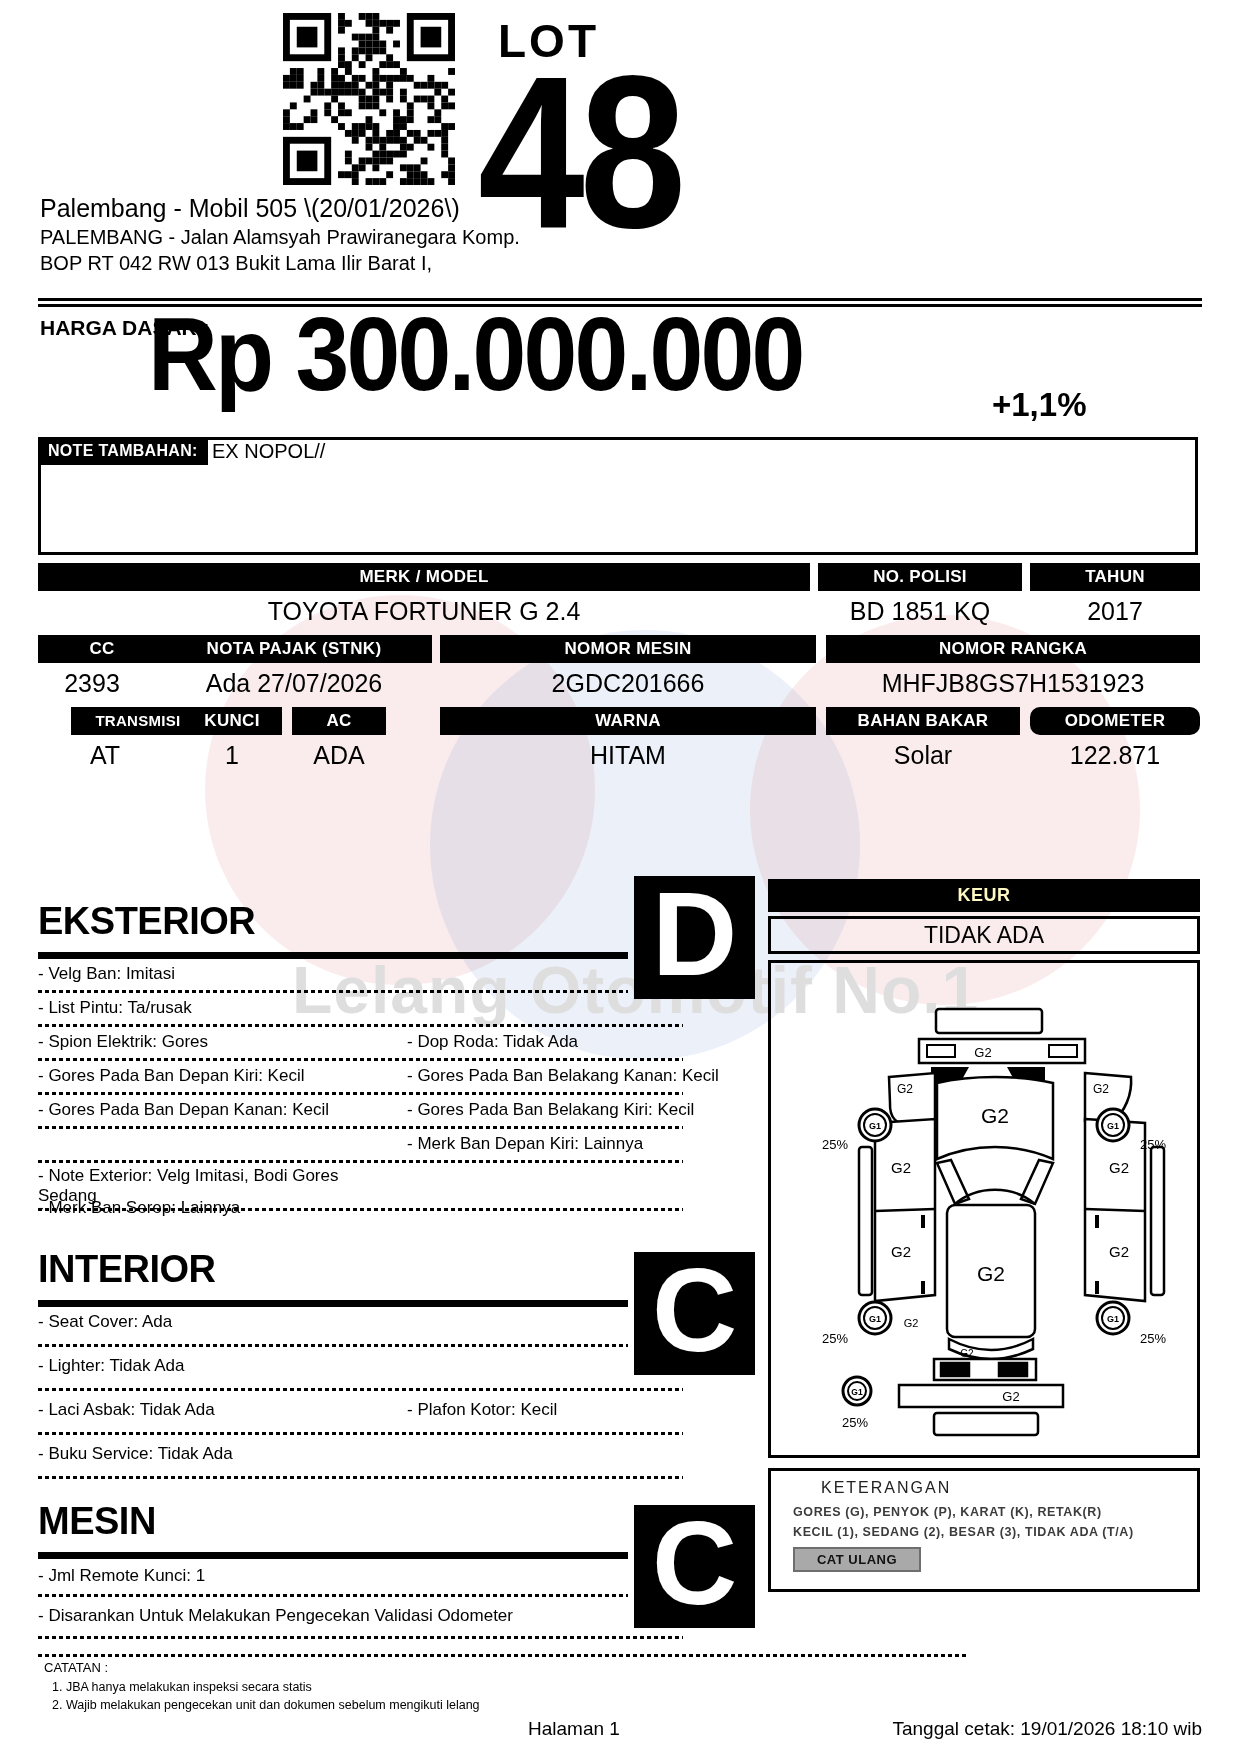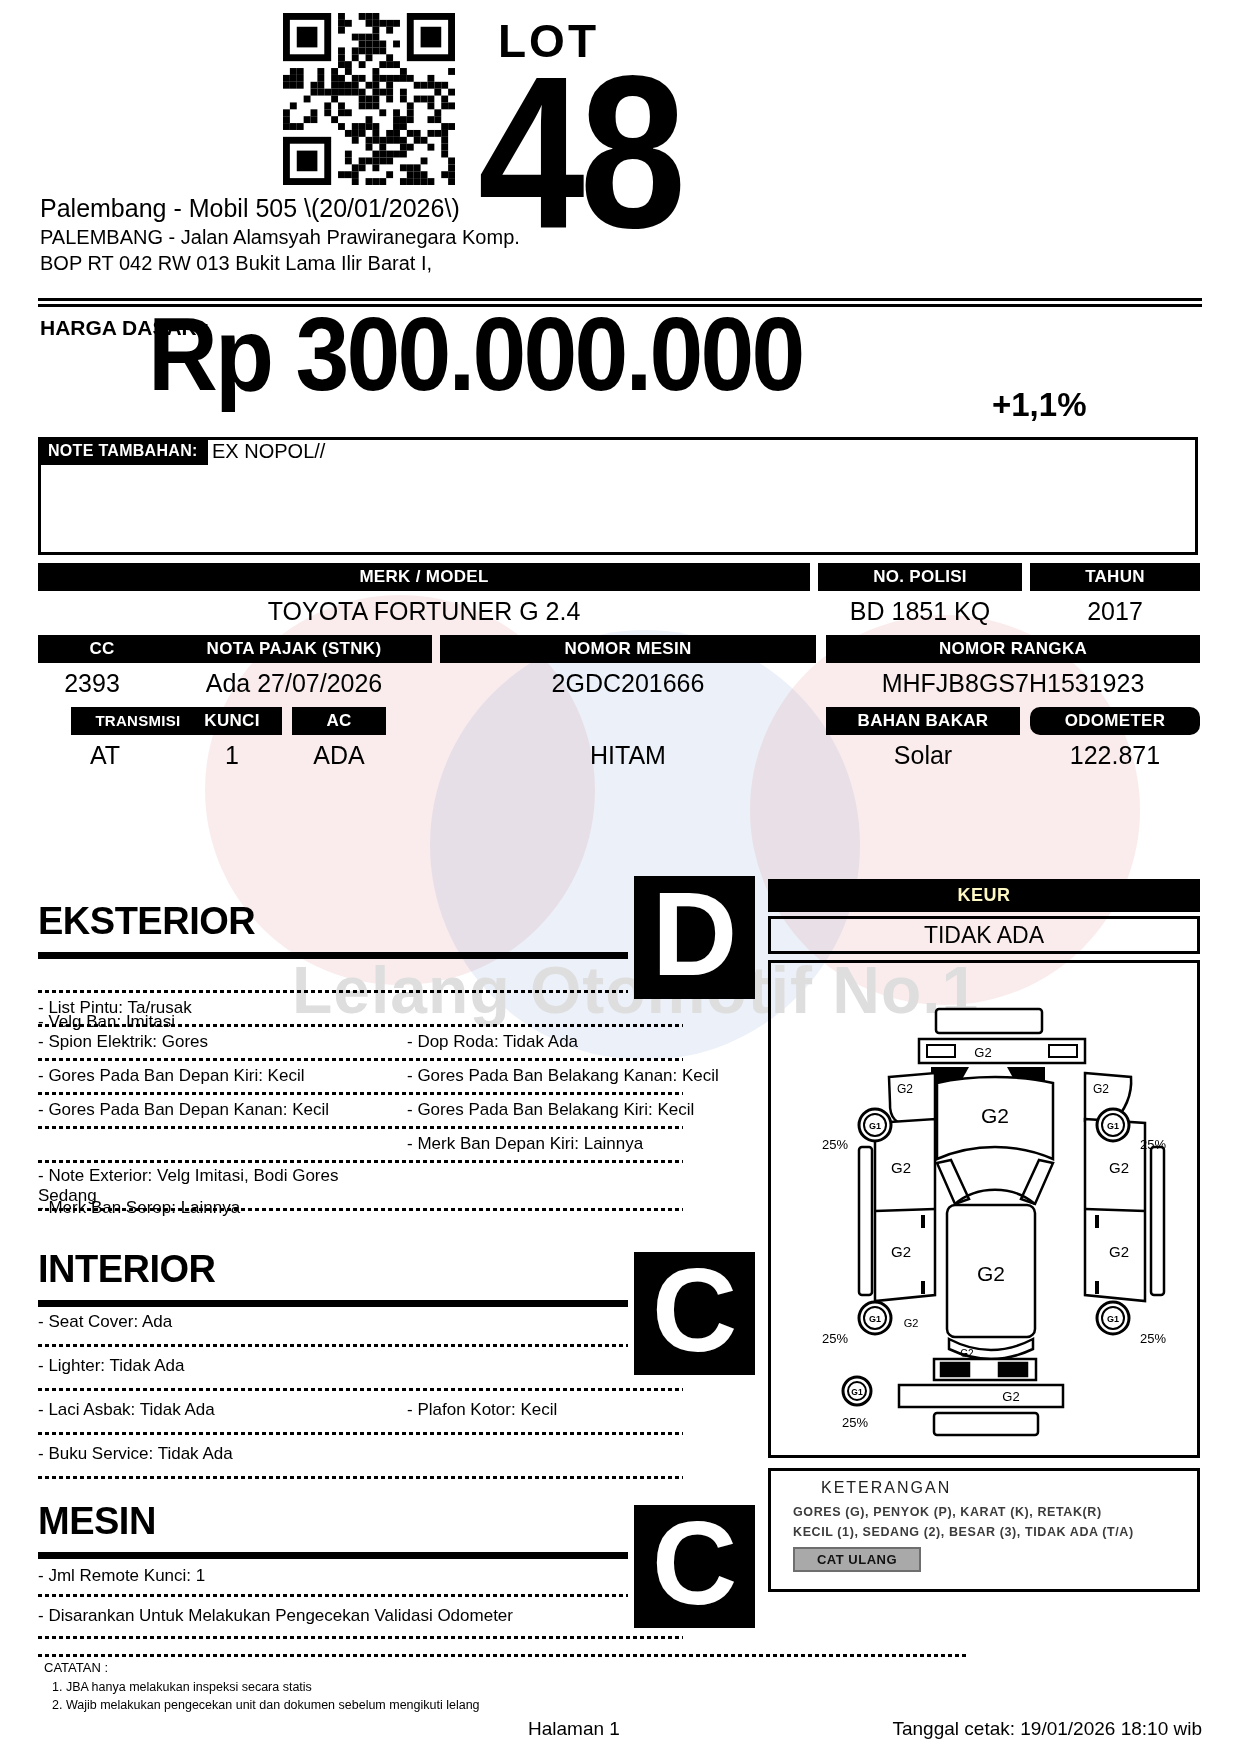--- a/index.html
+++ b/index.html
@@ -317,34 +317,35 @@
   <div class="hdrbar" style="left:826px;top:635px;width:374px;">NOMOR RANGKA</div>
   <div class="hdrbar" style="left:440px;top:635px;width:376px;">NOMOR MESIN</div>
   <div class="cellval" style="left:38px;top:669px;width:108px;">2393</div>
   <div class="cellval" style="left:156px;top:669px;width:276px;">Ada 27/07/2026</div>
   <div class="cellval" style="left:440px;top:669px;width:376px;">2GDC201666</div>
   <div class="cellval" style="left:826px;top:669px;width:374px;">MHFJB8GS7H1531923</div>
 
   <div class="hdrbar" style="left:38px;top:707px;width:134px;font-size:15px;margin-left:33px;">TRANSMISI</div>
   <div class="hdrbar" style="left:182px;top:707px;width:100px;">KUNCI</div>
   <div class="hdrbar" style="left:292px;top:707px;width:94px;">AC</div>
+  <div class="hdrbar" style="left:440px;top:707px;width:376px;">WARNA</div>
   <div class="hdrbar" style="left:826px;top:707px;width:194px;">BAHAN BAKAR</div>
   <div class="hdrbar" style="left:1030px;top:707px;width:170px;border-radius:10px;">ODOMETER</div>
   <div class="cellval" style="left:38px;top:741px;width:134px;">AT</div>
   <div class="cellval" style="left:182px;top:741px;width:100px;">1</div>
   <div class="cellval" style="left:292px;top:741px;width:94px;">ADA</div>
   <div class="cellval" style="left:440px;top:741px;width:376px;">HITAM</div>
   <div class="cellval" style="left:826px;top:741px;width:194px;">Solar</div>
   <div class="cellval" style="left:1030px;top:741px;width:170px;">122.871</div>
 
   <div class="sec-title" style="left:38px;top:900px;">EKSTERIOR</div>
   <div class="sec-rule" style="top:952px;"></div>
   <div class="grade-box" style="top:876px;">D</div>
 
-  <div class="item" style="left:38px;top:964px;margin-top:48px;">- Velg Ban: Imitasi</div>
+  <div class="item" style="left:38px;top:964px;">- Velg Ban: Imitasi</div>
   <div class="dash" style="left:38px;top:990px;width:590px;"></div>
   <div class="item" style="left:38px;top:998px;">- List Pintu: Ta/rusak</div>
   <div class="dash" style="left:38px;top:1024px;width:645px;"></div>
   <div class="item" style="left:38px;top:1032px;">- Spion Elektrik: Gores</div>
   <div class="item" style="left:407px;top:1032px;">- Dop Roda: Tidak Ada</div>
   <div class="dash" style="left:38px;top:1058px;width:645px;"></div>
   <div class="item" style="left:38px;top:1066px;">- Gores Pada Ban Depan Kiri: Kecil</div>
   <div class="item" style="left:407px;top:1066px;">- Gores Pada Ban Belakang Kanan: Kecil</div>
   <div class="dash" style="left:38px;top:1092px;width:645px;"></div>
   <div class="item" style="left:38px;top:1100px;">- Gores Pada Ban Depan Kanan: Kecil</div>

